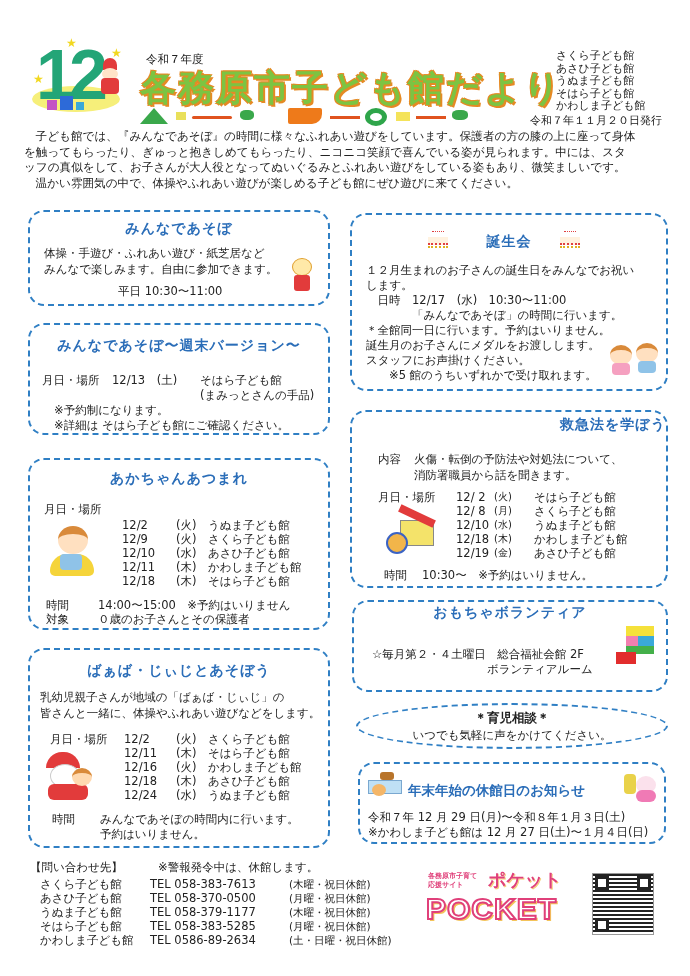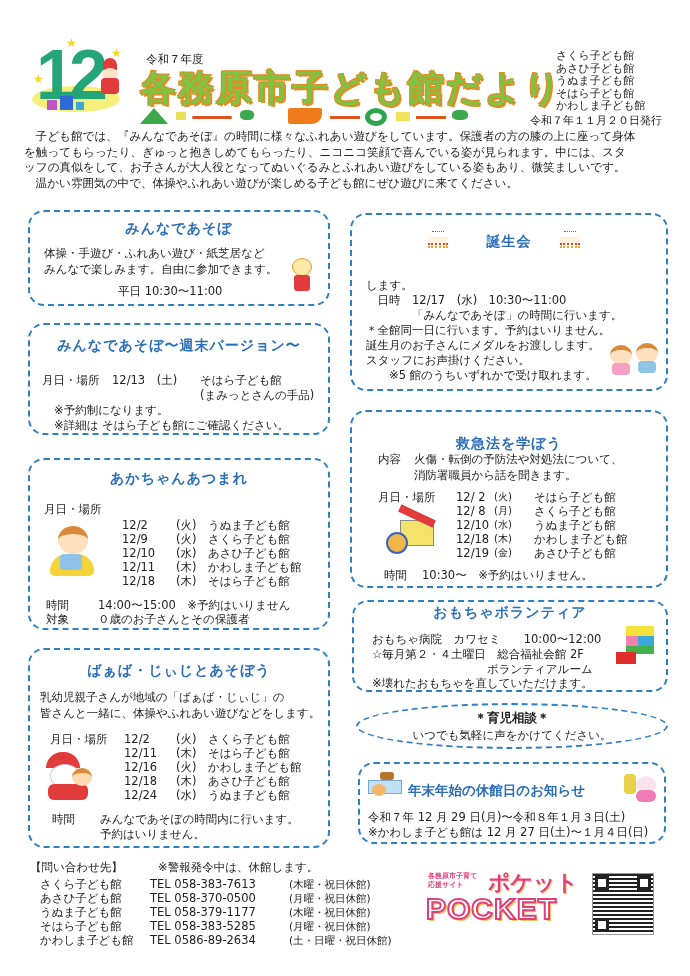--- a/index.html
+++ b/index.html
@@ -182,37 +182,38 @@
     <div style="position:absolute;left:4px;top:2px;width:12px;height:6px;border-top:1px dotted #e04040;"></div>
     <div style="position:absolute;left:0;top:8px;width:20px;height:8px;background:#fff2e0;border-bottom:2px dotted #e04040;"></div>
     <div style="position:absolute;left:0;top:16px;width:20px;height:3px;border-bottom:2px dotted #e0b020;"></div>
   </div>
   <div class="btitle" style="top:18px;">誕生会</div>
   <div class="abs" style="left:208px;top:14px;width:20px;height:20px;">
     <div style="position:absolute;left:4px;top:2px;width:12px;height:6px;border-top:1px dotted #e04040;"></div>
     <div style="position:absolute;left:0;top:8px;width:20px;height:8px;background:#fff2e0;border-bottom:2px dotted #e04040;"></div>
     <div style="position:absolute;left:0;top:16px;width:20px;height:3px;border-bottom:2px dotted #e0b020;"></div>
   </div>
+  <div class="t" style="left:14px;top:48px;">１２月生まれのお子さんの誕生日をみんなでお祝い</div>
   <div class="t" style="left:14px;top:63px;text-align:right;">します。</div>
   <div class="t" style="left:14px;top:78px;">　日時　12/17　(水)　10:30〜11:00</div>
   <div class="t" style="left:14px;top:93px;">　　　　「みんなであそぼ」の時間に行います。</div>
   <div class="t" style="left:14px;top:108px;">＊全館同一日に行います。予約はいりません。</div>
   <div class="t" style="left:14px;top:123px;">誕生月のお子さんにメダルをお渡しします。</div>
   <div class="t" style="left:14px;top:138px;">スタッフにお声掛けください。</div>
   <div class="t" style="left:14px;top:153px;">　　※5 館のうちいずれかで受け取れます。</div>
   <div class="abs" style="left:258px;top:124px;width:52px;height:40px;">
     <div style="position:absolute;left:0;top:6px;width:22px;height:20px;background:#ffe0c0;border-radius:50%;border-top:5px solid #d98a3a;"></div>
     <div style="position:absolute;left:2px;top:24px;width:18px;height:12px;background:#f5a0c0;border-radius:4px;"></div>
     <div style="position:absolute;left:26px;top:4px;width:22px;height:20px;background:#ffe0c0;border-radius:50%;border-top:5px solid #d98a3a;"></div>
     <div style="position:absolute;left:28px;top:22px;width:18px;height:12px;background:#8fc3e8;border-radius:4px;"></div>
   </div>
 </div>
 
 <div class="box" style="left:350px;top:410px;width:318px;height:178px;">
-  <div class="btitle" style="top:23px;">救急法を学ぼう</div>
+  <div class="btitle" style="top:4px;text-align:right;">救急法を学ぼう</div>
   <div class="t" style="left:26px;top:40px;">内容</div>
   <div class="t" style="left:62px;top:40px;">火傷・転倒の予防法や対処法について、</div>
   <div class="t" style="left:62px;top:56px;">消防署職員から話を聞きます。</div>
   <div class="t" style="left:26px;top:78px;">月日・場所</div>
   <div class="abs" style="left:30px;top:96px;width:58px;height:50px;">
     <div style="position:absolute;left:18px;top:12px;width:34px;height:26px;background:#f4e36a;border:1px solid #888;"></div>
     <div style="position:absolute;left:16px;top:4px;width:38px;height:8px;background:#e23b3b;transform:rotate(25deg);"></div>
     <div style="position:absolute;left:4px;top:24px;width:22px;height:22px;background:#f2b54a;border-radius:50%;border:2px solid #3b63c4;"></div>
   </div>
   <div>
@@ -241,24 +242,22 @@
         <span style="left:38px;font-size:10px;">(金)</span>
         <span style="left:78px">あさひ子ども館</span>
       </div>
   </div>
   <div class="t" style="left:32px;top:156px;">時間</div>
   <div class="t" style="left:70px;top:156px;">10:30〜　※予約はいりません。</div>
 </div>
 
 <div class="box" style="left:352px;top:600px;width:316px;height:92px;">
   <div class="btitle" style="top:2px;">おもちゃボランティア</div>
-  <div class="t" style="left:18px;top:30px;">おもちゃ病院　カワセミ　　10:00〜12:00</div>
   <div class="t" style="left:18px;top:45px;">☆毎月第２・４土曜日　総合福祉会館 2F</div>
   <div class="t" style="left:18px;top:60px;">　　　　　　　　　　ボランティアルーム</div>
-  <div class="t" style="left:18px;top:74px;">※壊れたおもちゃを直していただけます。</div>
   <div class="abs" style="left:262px;top:24px;width:40px;height:40px;">
     <div style="position:absolute;left:10px;top:0;width:28px;height:10px;background:#f5e13a;"></div>
     <div style="position:absolute;left:10px;top:10px;width:12px;height:10px;background:#f27fb0;"></div>
     <div style="position:absolute;left:22px;top:10px;width:16px;height:10px;background:#3aa9d9;"></div>
     <div style="position:absolute;left:10px;top:20px;width:28px;height:8px;background:#44b04a;"></div>
     <div style="position:absolute;left:0;top:26px;width:20px;height:12px;background:#e22d2d;"></div>
   </div>
 </div>
 
 <div class="abs" style="left:356px;top:703px;width:312px;height:46px;border:2px dashed #2f7fc4;border-radius:50%;">
@@ -310,20 +309,20 @@
       <span style="left:110px">TEL 0586-89-2634</span>
       <span style="left:249px;font-size:10.5px;">(土・日曜・祝日休館)</span>
     </div>
 </div>
 
 <div class="abs" style="left:424px;top:868px;width:160px;height:70px;">
   <div class="abs" style="left:4px;top:4px;font-size:7px;color:#e0407a;font-weight:bold;line-height:9px;">
     <div>各務原市子育て</div>
     <div>応援サイト</div>
   </div>
-  <div class="abs" style="left:64px;top:0;font-size:22px;font-weight:bold;color:#e0407a;text-shadow:0 0 2px #fff,1px 1px 0 #f4c45a;">ポケット</div>
+  <div class="abs" style="left:64px;top:0;font-size:18px;font-weight:bold;color:#e0407a;text-shadow:0 0 2px #fff,1px 1px 0 #f4c45a;">ポケット</div>
   <div class="abs" style="left:2px;top:24px;font-size:30px;font-weight:bold;color:#fff;letter-spacing:1px;-webkit-text-stroke:2px #e0407a;text-shadow:2px 2px 0 #f4c45a;font-family:'Liberation Sans',sans-serif;">POCKET</div>
 </div>
 <div class="qr">
   <div style="position:absolute;left:2px;top:2px;width:14px;height:14px;border:3px solid #222;background:#fff;"></div>
   <div style="position:absolute;right:2px;top:2px;width:14px;height:14px;border:3px solid #222;background:#fff;"></div>
   <div style="position:absolute;left:2px;bottom:2px;width:14px;height:14px;border:3px solid #222;background:#fff;"></div>
 </div>
 
 </body></html>

